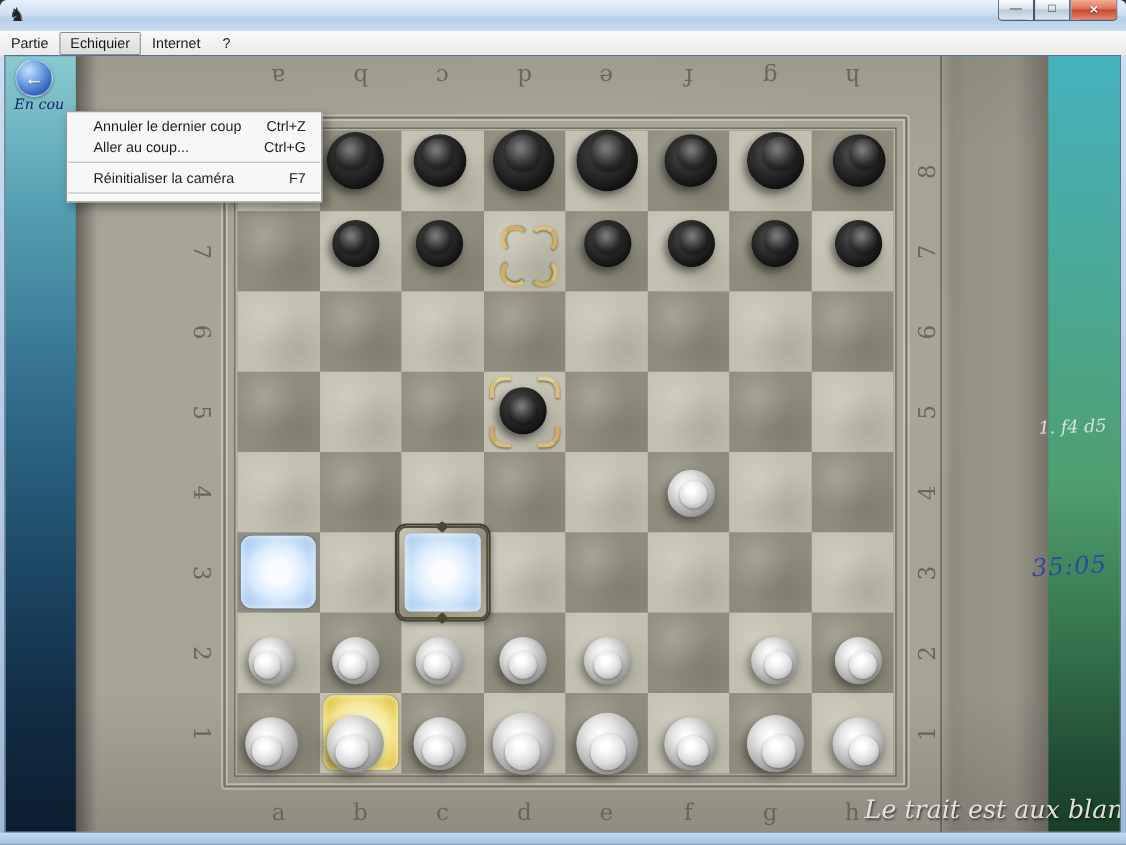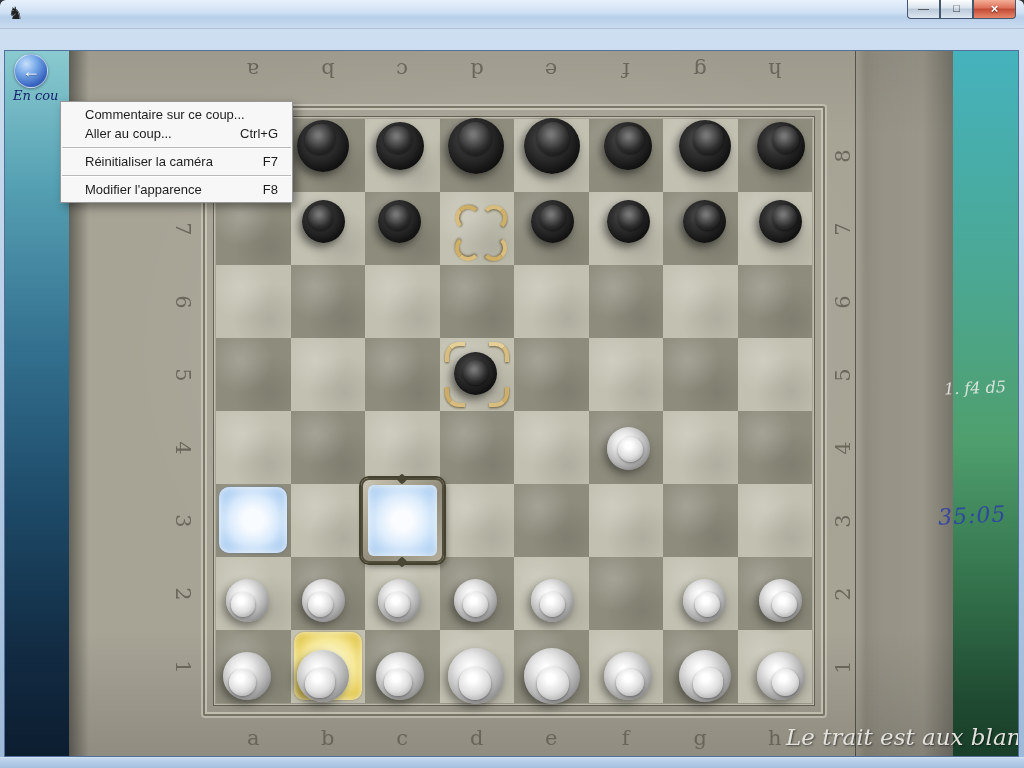--- a/index.html
+++ b/index.html
@@ -123,20 +123,21 @@
         </div>
       <div class="win-btn maximize">
           <span class="glyph">□</span>
         </div>
       <div class="win-btn close">
           <span class="glyph">×</span>
         </div>
     </div>
   </div>
 
+  <div id="menubar"><span class="menubar-item">Partie</span><span class="menubar-item active">Echiquier</span><span class="menubar-item">Internet</span><span class="menubar-item">?</span></div>
 
   <div id="viewport">
     <div id="left-strip">
       <div id="back-button">
           <span>←</span>
         </div>
       <div id="sidebar-status">En cou</div>
     </div>
 
     <div id="stone">
@@ -290,23 +291,22 @@
         <div class="piece white knight" style="left: 673.596px; top: 599.191px; width: 52px; height: 52px; --hx: 27.8%; --hy: 34.2%;"></div>
         <div class="piece white rook" style="left: 751.834px; top: 601.191px; width: 48px; height: 48px; --hx: 30.6%; --hy: 34.2%;"></div>
       </div>
 
     <div id="right-strip"></div>
     <div id="move-history">1.  f4  d5</div>
     <div id="clock">35:05</div>
     <div id="status-message">Le trait est aux blancs.</div>
 
     <div id="dropdown">
-        <div class="menu-item ">Commentaire sur ce coup...</div>
+        <div class="menu-item ">Annuler le dernier coup<span class="shortcut">Ctrl+Z</span></div>
         <div class="menu-item ">Aller au coup...<span class="shortcut">Ctrl+G</span></div>
         <div class="menu-sep"></div>
         <div class="menu-item ">Réinitialiser la caméra<span class="shortcut">F7</span></div>
         <div class="menu-sep"></div>
-        <div class="menu-item ">Modifier l'apparence<span class="shortcut">F8</span></div>
       </div>
   </div>
 
   <div id="bottom-frame"></div>
 </div>
 
 </body></html>

